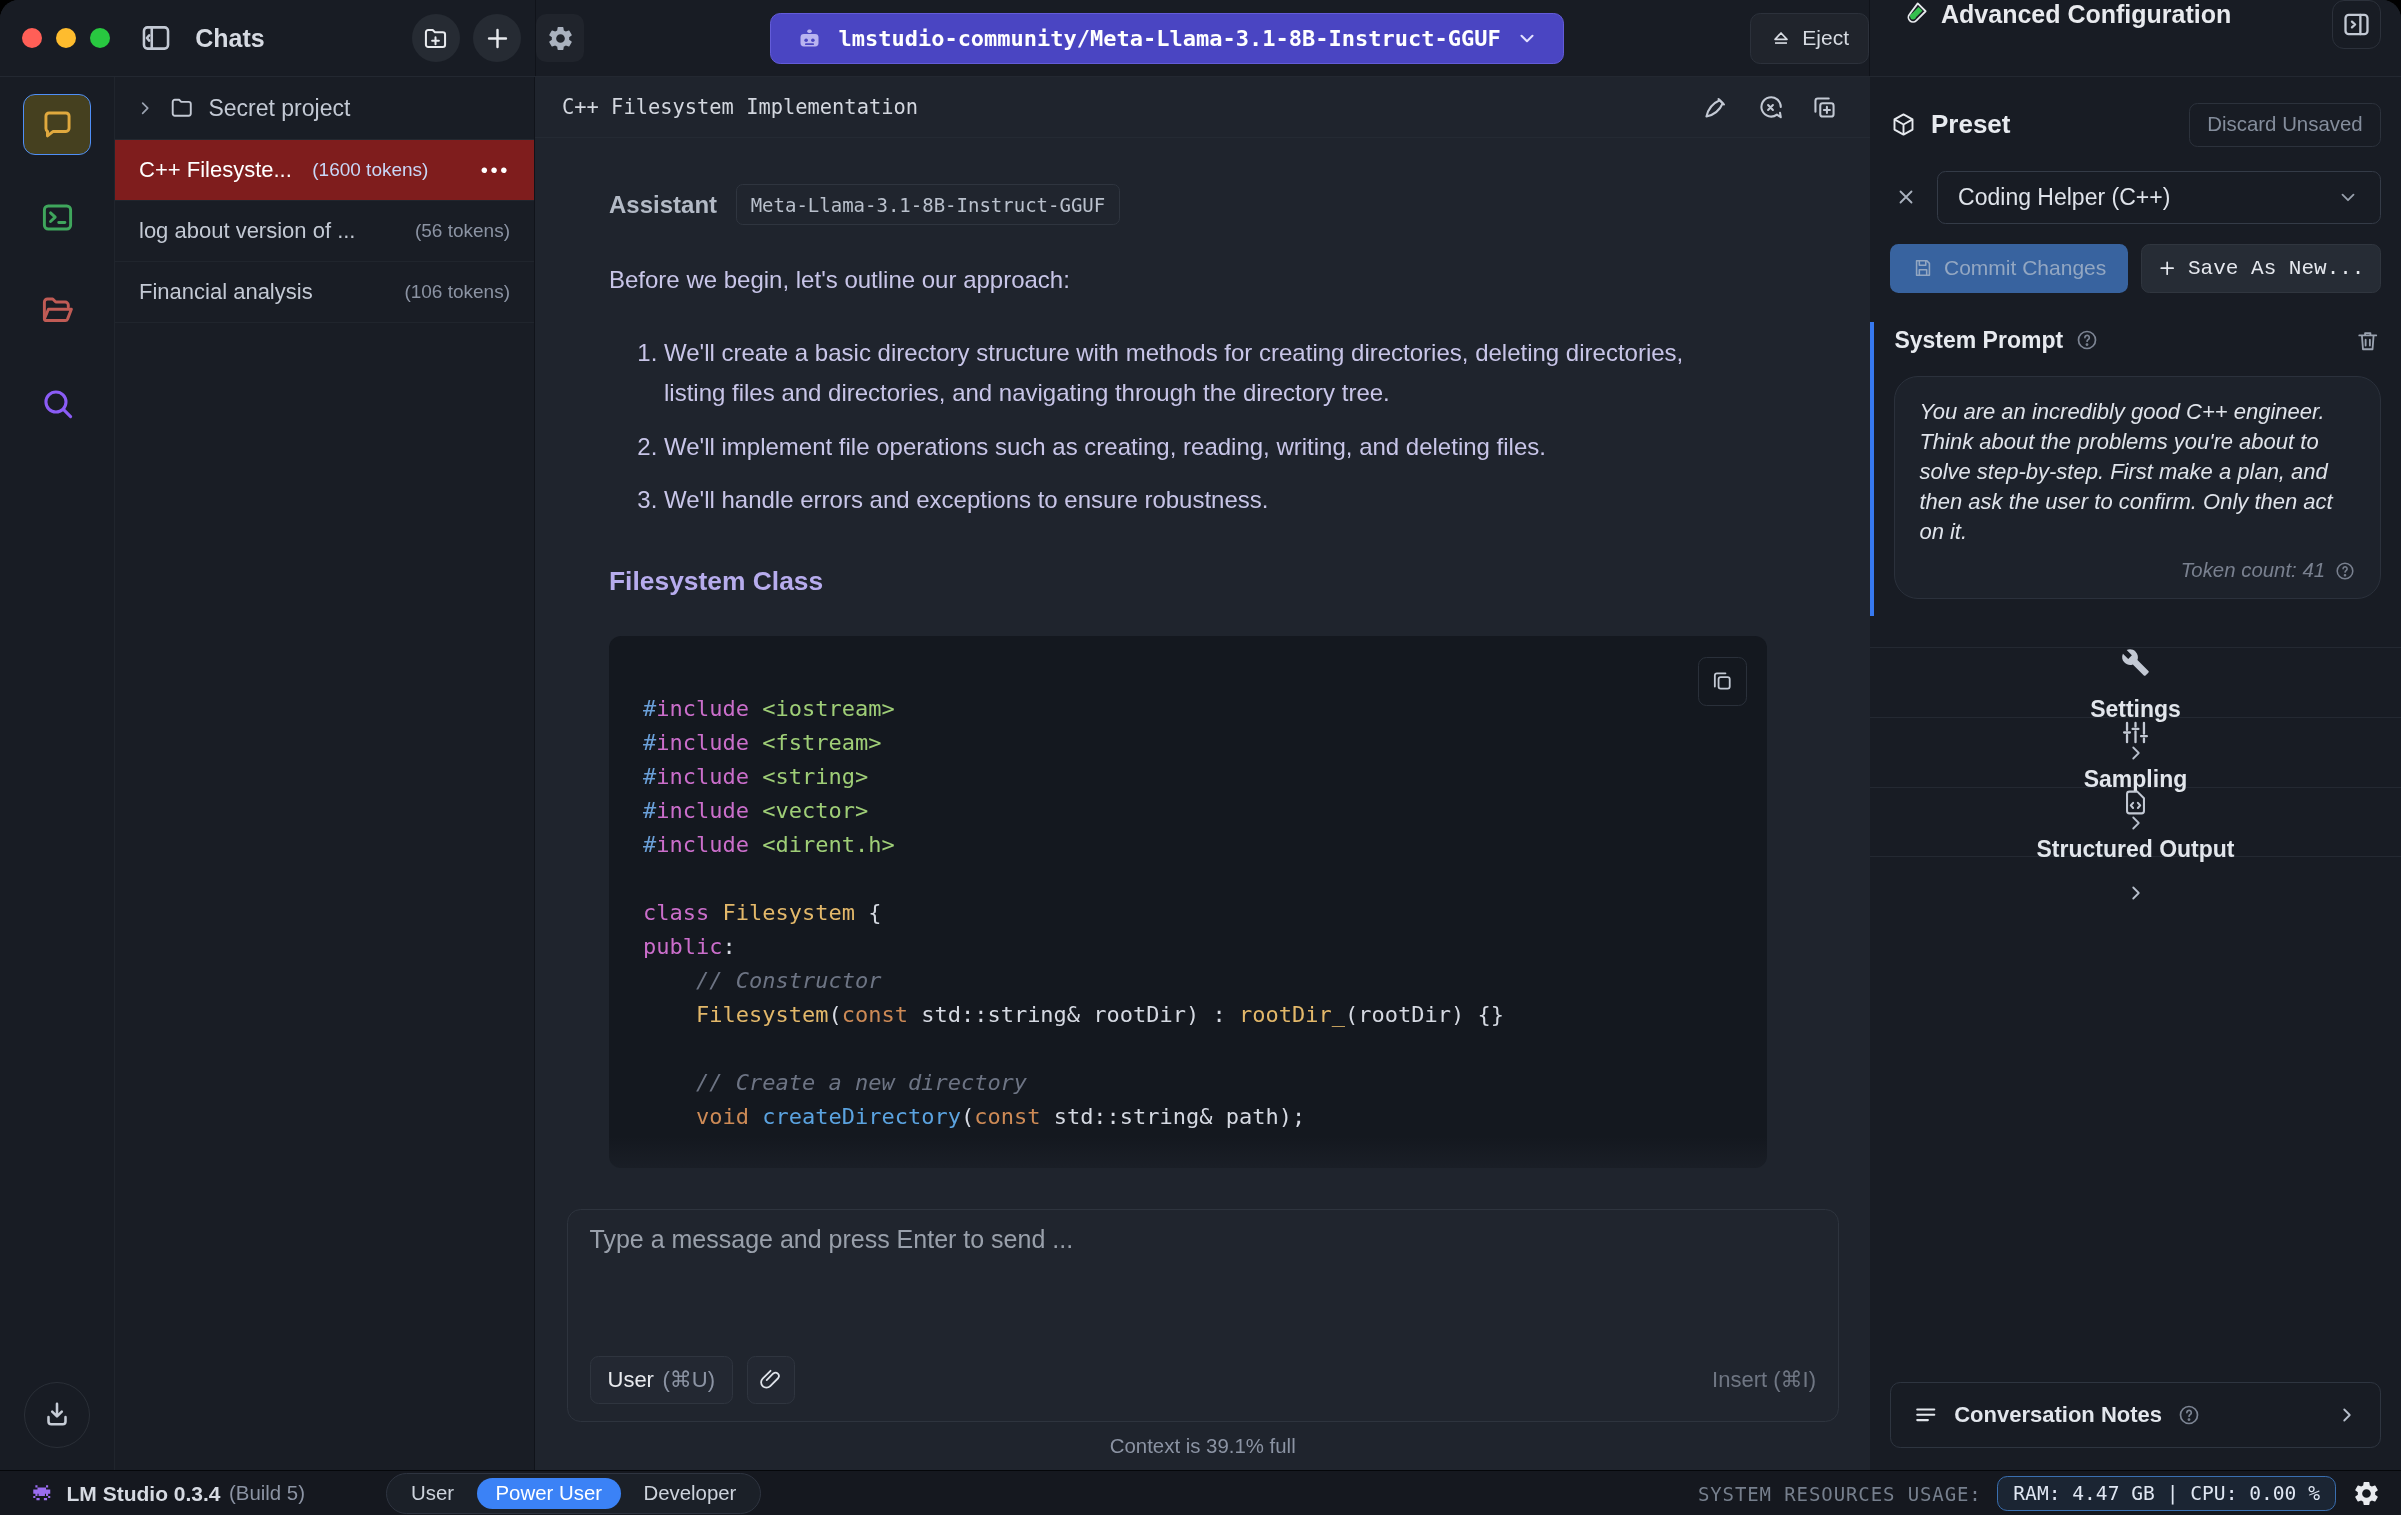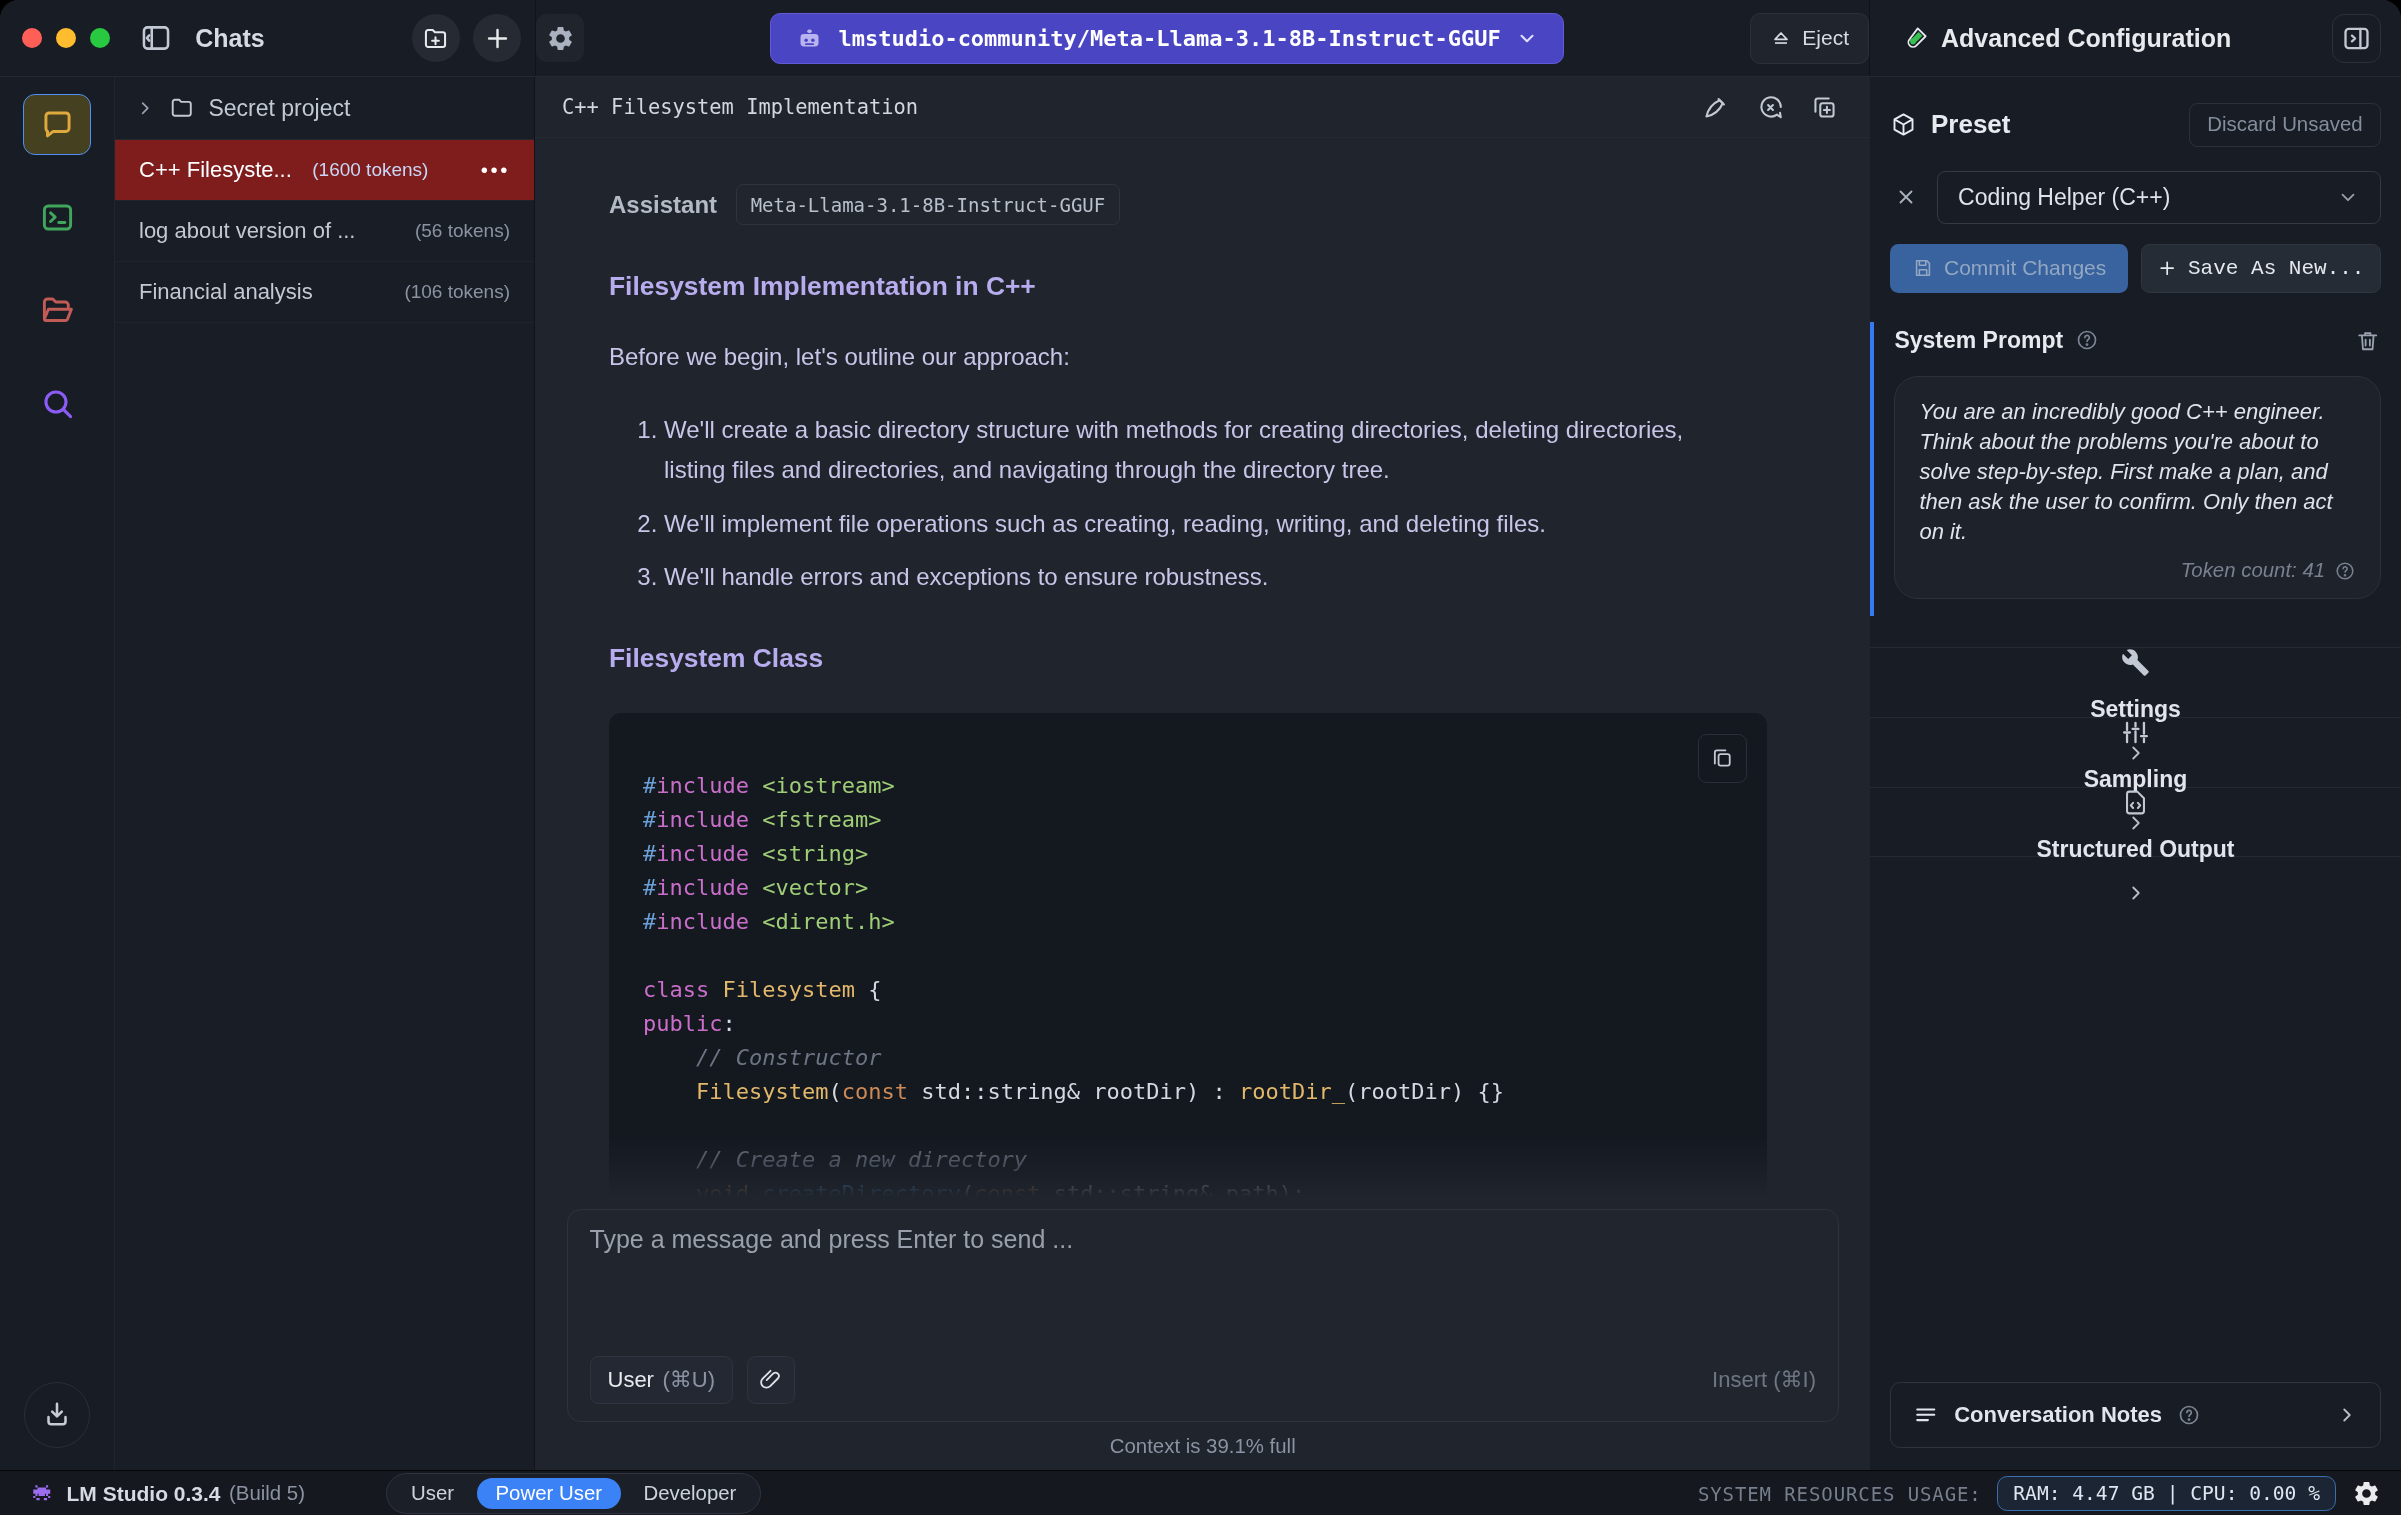--- a/index.html
+++ b/index.html
@@ -16,21 +16,21 @@
   .light.red{ background:#ff5f57; } .light.yellow{ background:#febc2e; } .light.green{ background:#28c840; }
   .sb-toggle { width:48px; height:48px; display:flex; align-items:center; justify-content:center; border-radius:10.2px; margin-left:17px; }
   .sb-title { font-size:25px; font-weight:700; color:#d6dae2; margin-left:15.3px; flex:1; }
   .round-btn { width:48px; height:48px; border-radius:50%; background:#262b33; display:flex; align-items:center; justify-content:center; margin-right:13.6px; }
   .topbar-center { width:1335px; flex:0 0 1335px; display:flex; align-items:center; justify-content:space-between; gap:17px; border-left:0.9px solid #10131a; border-right:0.9px solid #10131a; }
   .gear-btn { width:48px; height:48px; border-radius:10.2px; background:#20242c; display:flex; align-items:center; justify-content:center; }
   .model-pill { height:51px; min-width:766px; background:#4a45c2; border:0.9px solid #635cd9; border-radius:10.2px;
                 display:flex; align-items:center; justify-content:center; gap:15.3px; padding:0 25.5px;
                 font-family:"DejaVu Sans Mono", monospace; font-size:22px; color:#fff; font-weight:700; }
   .eject-btn { height:51px; background:#20242c; border:0.9px solid #2c313b; border-radius:10.2px; display:flex; align-items:center; gap:10.2px; padding:0 19px; color:#d7dbe2; font-size:21px; }
-  .topbar-right { flex:1; display:flex; align-items:center; padding:0 20.4px 0 32px; }
+  .topbar-right { flex:1; display:flex; padding:0 20.4px 0 32px; }
   .adv-title { font-size:25px; font-weight:700; color:#e8eaee; margin-left:12px; flex:1; }
   .collapse-btn { width:49px; height:49px; border:0.9px solid #2c313b; border-radius:12px; display:flex; align-items:center; justify-content:center; }
 
   
   .content { flex:1; display:flex; min-height:0; }
 
   
   .rail { width:115px; flex:0 0 115px; background:#181c24; border-right:0.9px solid #20252d; display:flex; flex-direction:column; align-items:center; padding-top:17px; }
   .rail-btn { width:68px; height:61px; display:flex; align-items:center; justify-content:center; border-radius:12px; margin-bottom:32px; }
   .rail-btn.active { background:#45401f; border:1.7px solid #4f8ff7; }
@@ -274,21 +274,20 @@
               <path d="M14 11.5v5M11.5 14h5"></path>
             </svg>
         </div>
       </div>
 
       <div class="chat-scroll">
         <div class="assistant-row">
           <span class="assistant-name">Assistant</span>
           <span class="model-badge">Meta-Llama-3.1-8B-Instruct-GGUF</span>
         </div>
-        <div class="md-h3">Filesystem Implementation in C++</div>
         <div class="md-p">Before we begin, let's outline our approach:</div>
         <ol class="approach" id="approach-list">
             <li>We'll create a basic directory structure with methods for creating directories, deleting directories, listing files and directories, and navigating through the directory tree.</li>
             <li>We'll implement file operations such as creating, reading, writing, and deleting files.</li>
             <li>We'll handle errors and exceptions to ensure robustness.</li>
           </ol>
         <div class="md-h3">Filesystem Class</div>
         <div class="code-block">
           <div class="code-copy">
             <svg width="25.5" height="25.5" viewBox="0 0 24 24" fill="none" stroke="#c3c9d4" stroke-width="1.7" stroke-linecap="round" stroke-linejoin="round">

